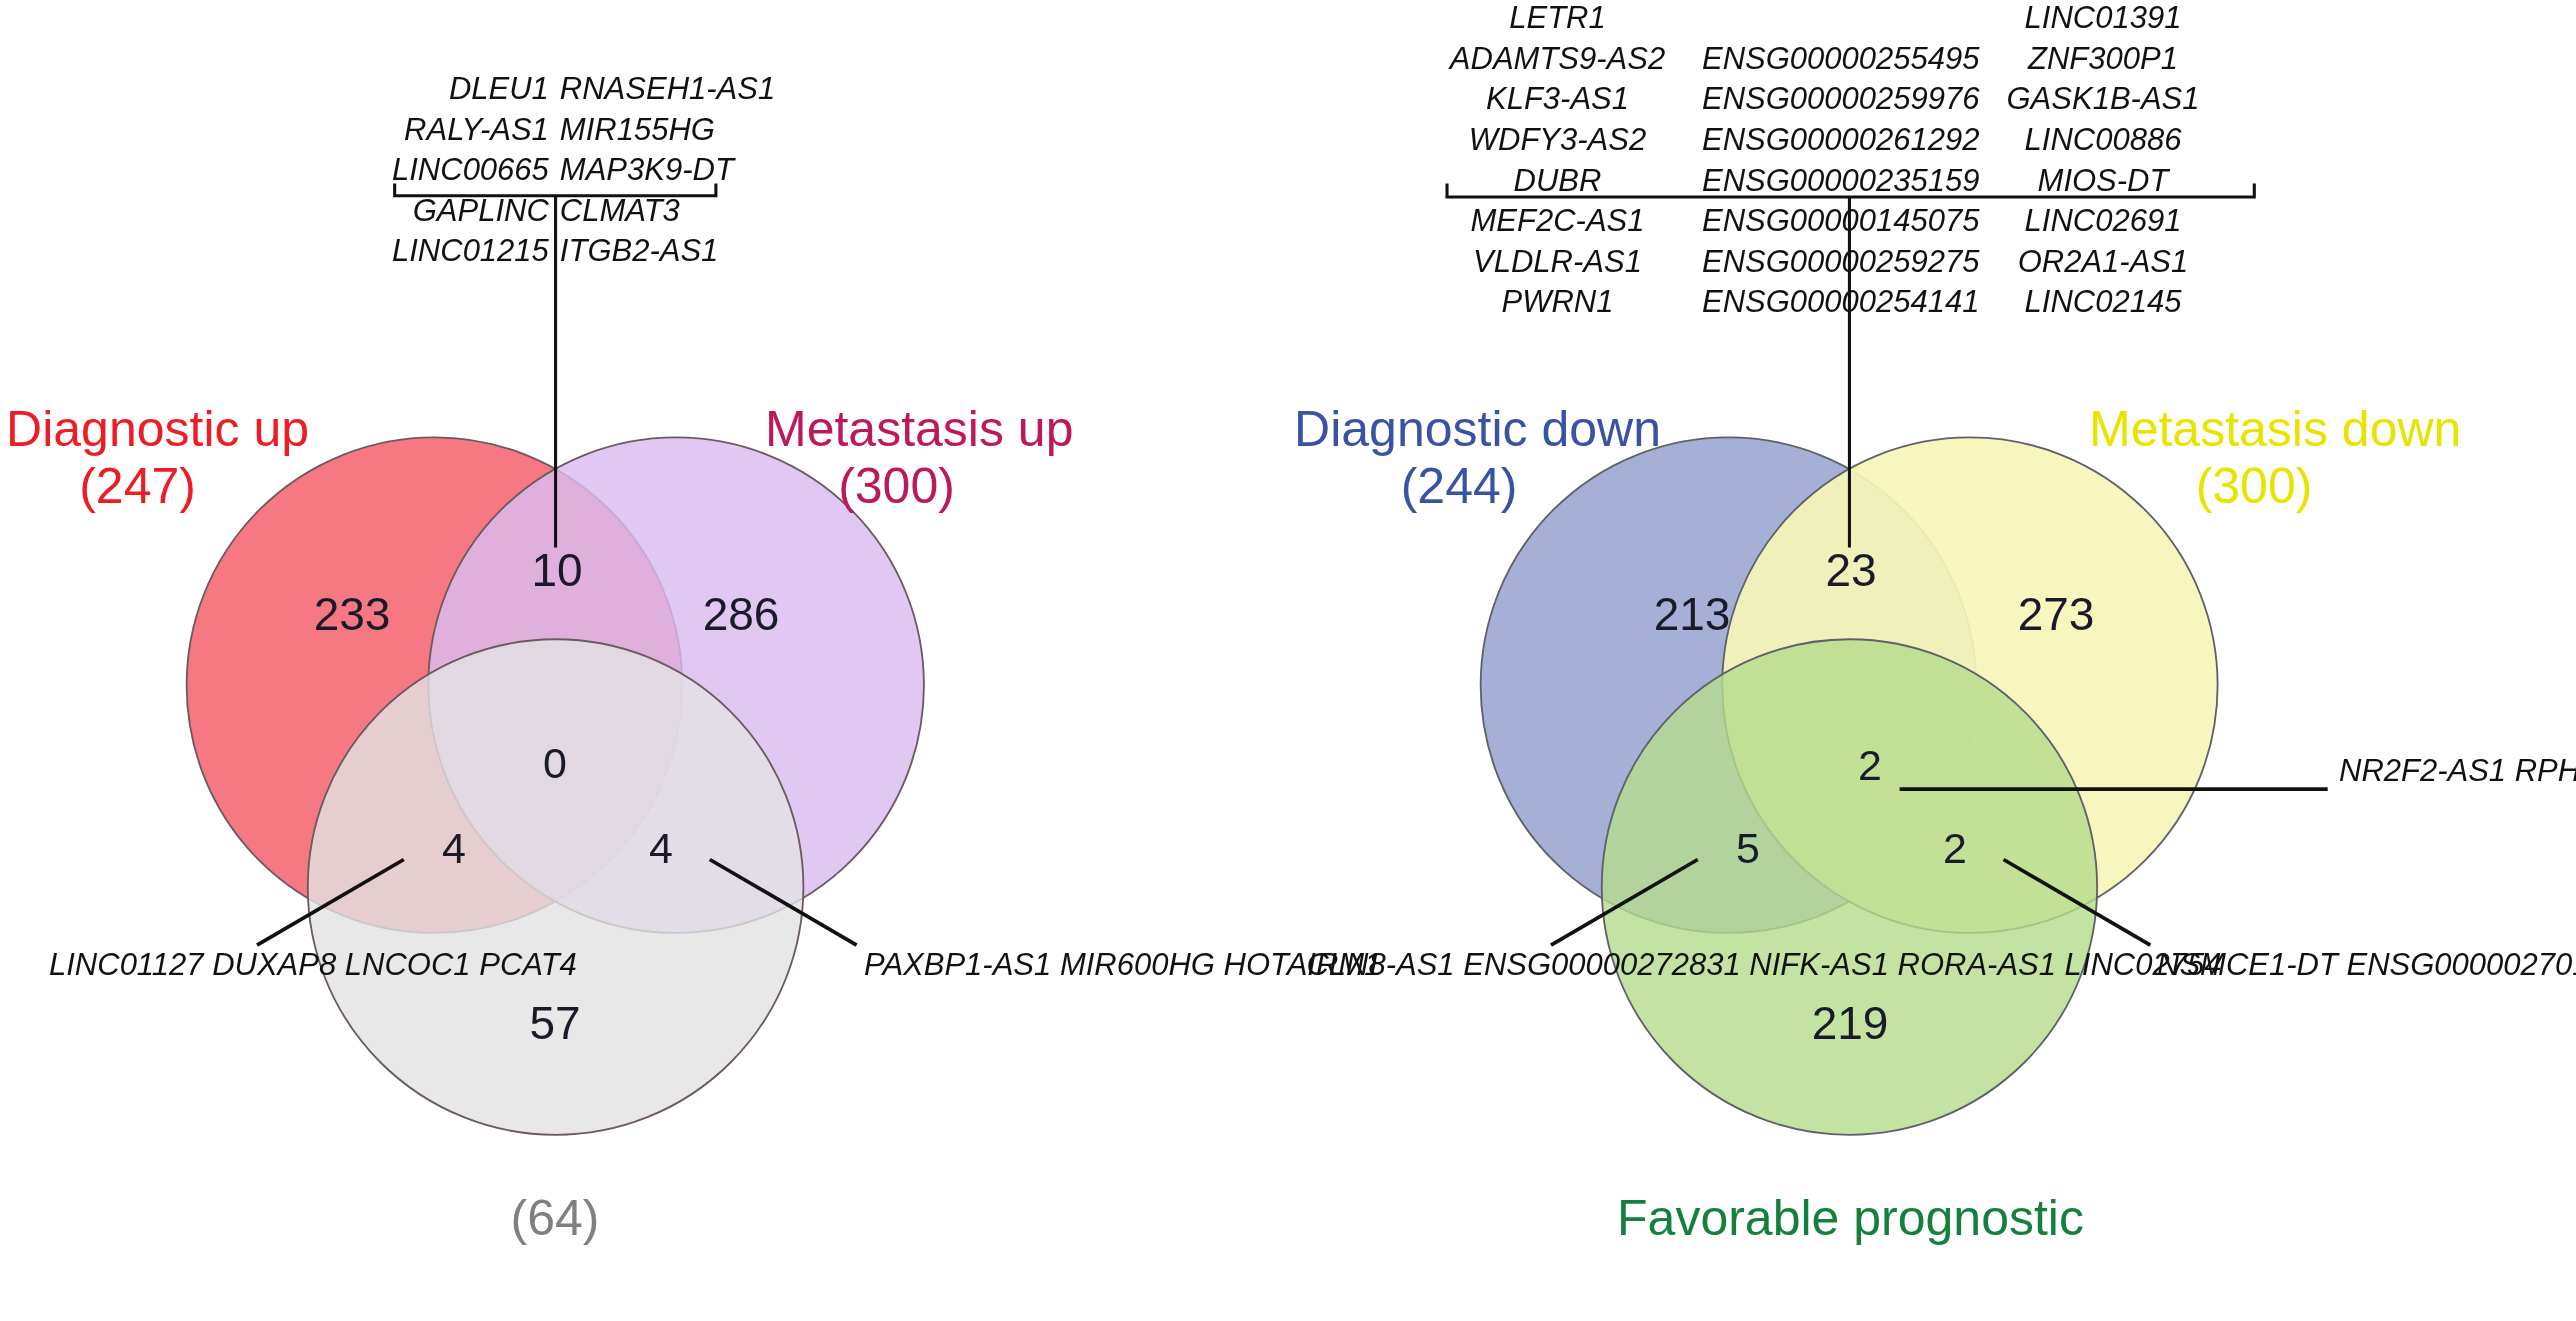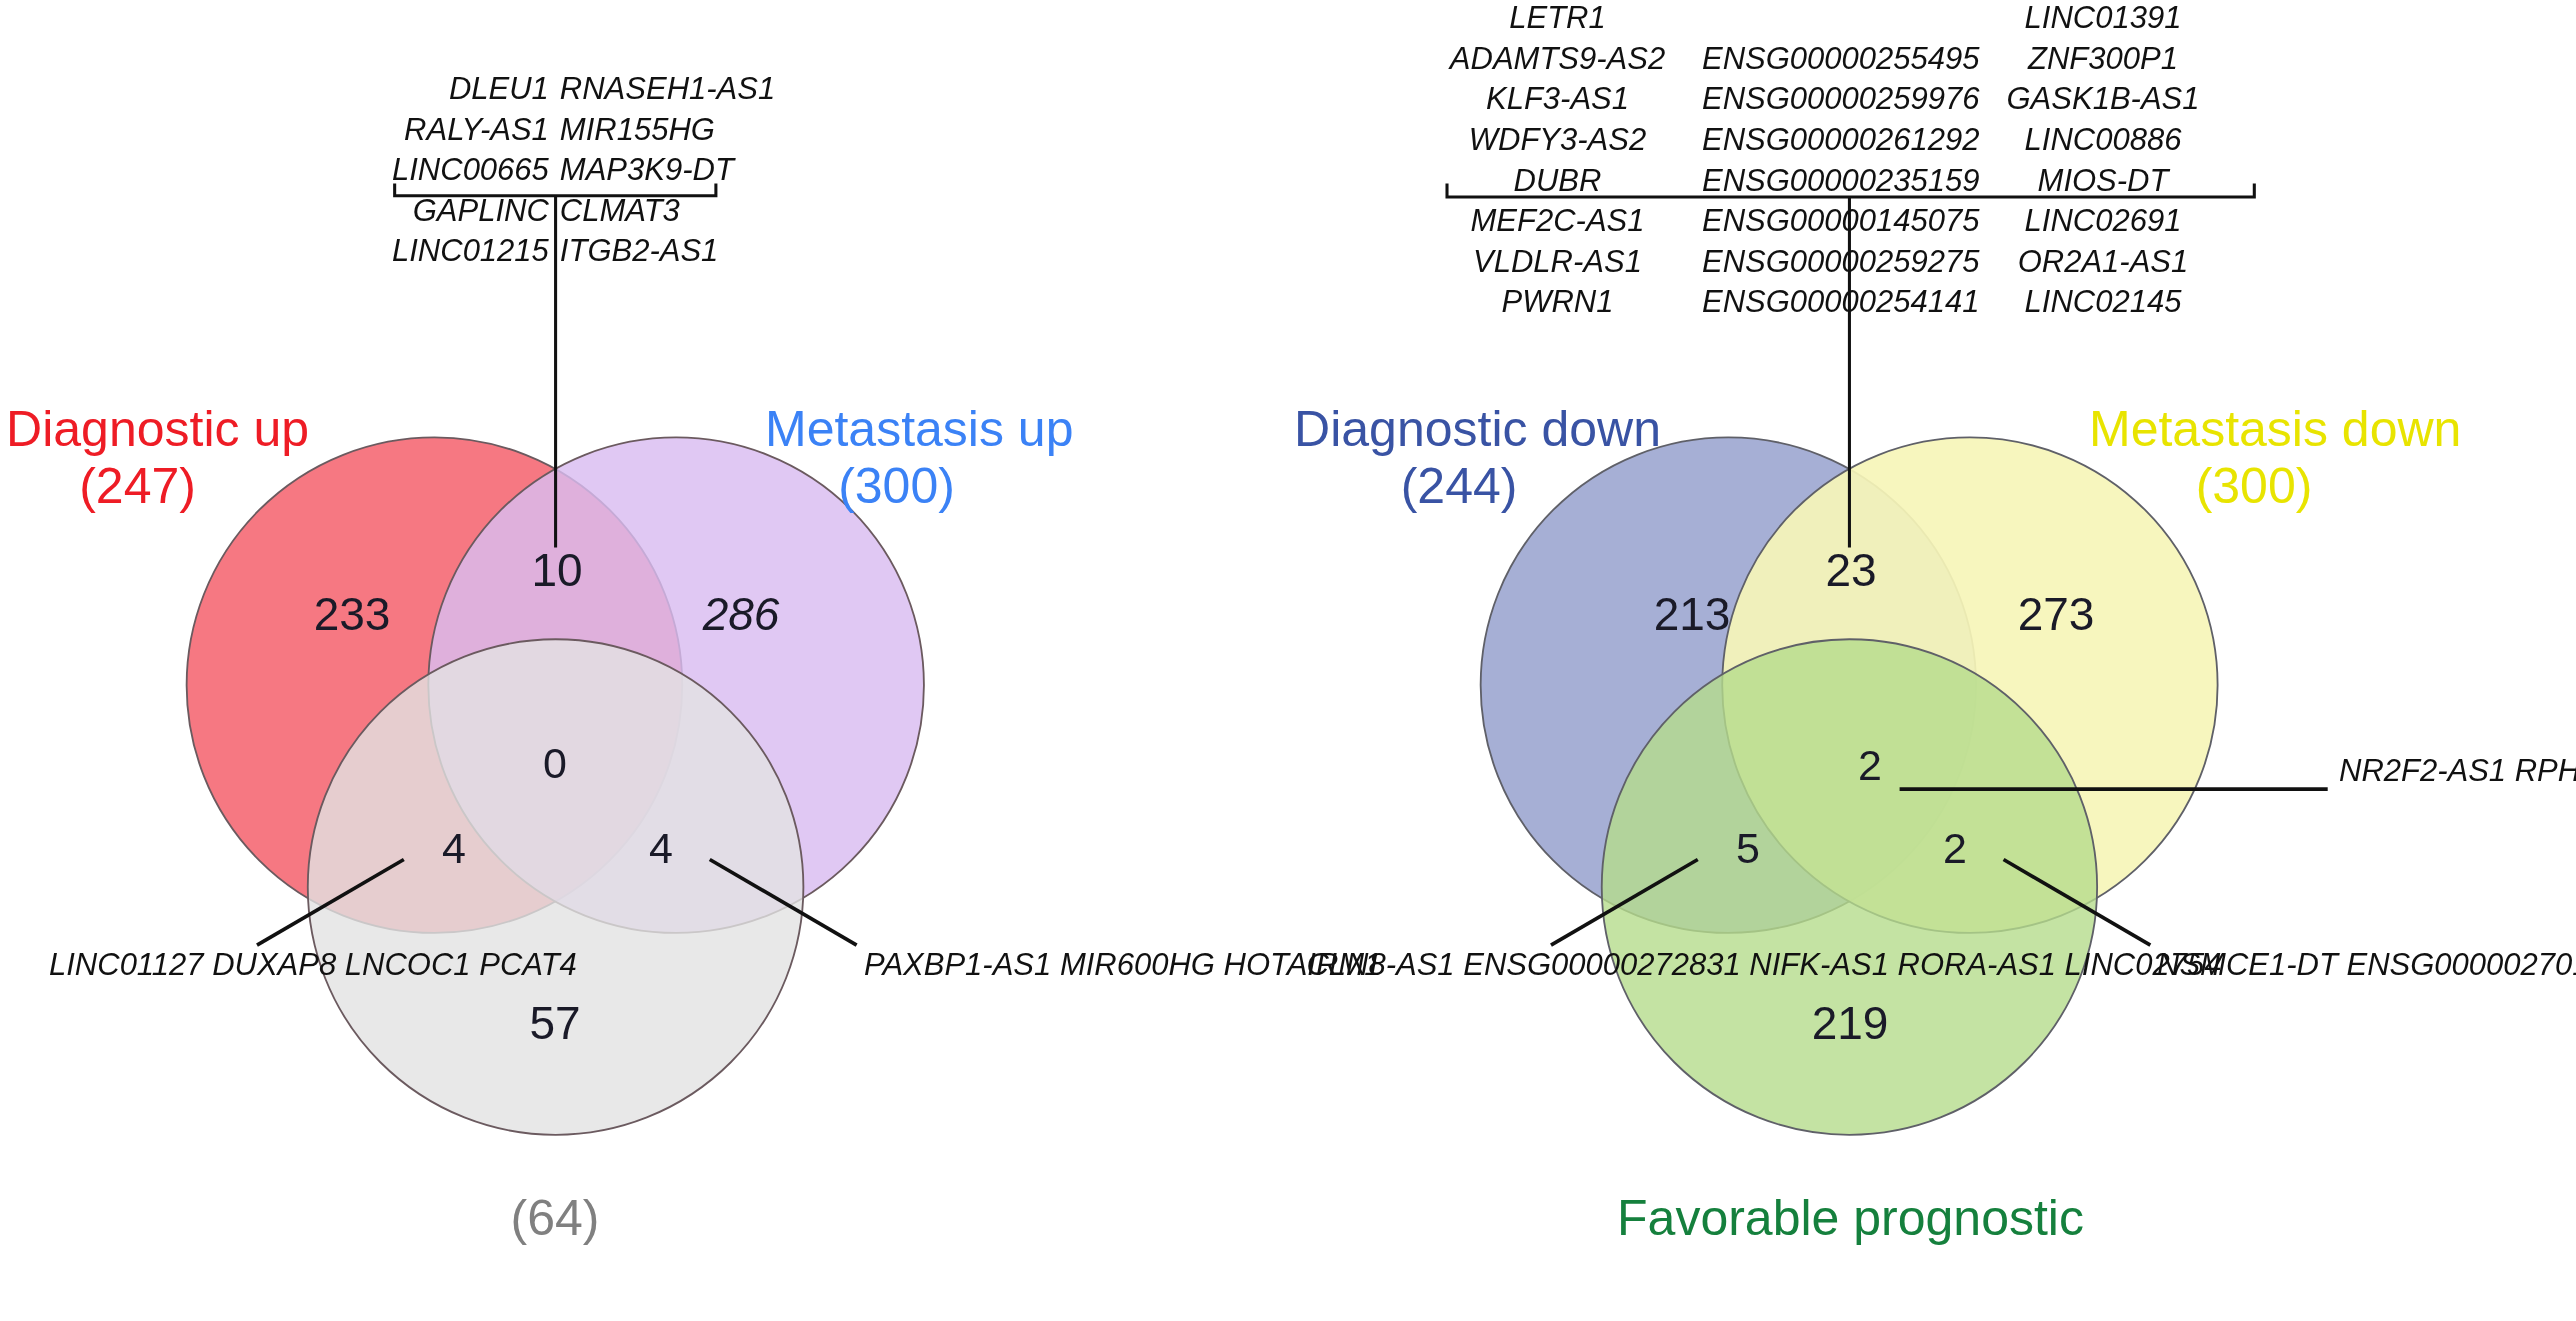--- a/index.html
+++ b/index.html
@@ -89,32 +89,32 @@
     <line x1="420" y1="1545" x2="660" y2="1405" stroke="#111111" stroke-width="6"></line>
 
     <line x1="1400" y1="1545" x2="1160" y2="1405" stroke="#111111" stroke-width="6"></line>
   </svg>
 
   <div class="set-title" style="left:6.1px; top:401px; width:263px; color:#ee1c25;">
     <span>Diagnostic up</span>
     <span class="count">(247)</span>
   </div>
 
-  <div class="set-title" style="left:765px; top:401px; width:263px; color:#3b82f6;">
+  <div class="set-title" style="left:765px; top:401px; width:263px; color:#be185d;">
     <span>Metastasis up</span>
     <span class="count">(300)</span>
   </div>
 
   <div class="set-title" style="left:295px; top:1190px; width:520px; color:#808080;">
     <span class="count">(64)</span>
   </div>
 
   <div class="region-count" style="left:352px; top:614px;">233</div>
   <div class="region-count" style="left:557px; top:570px;">10</div>
-  <div class="region-count" style="left:741px; top:614px;font-style:italic;">286</div>
+  <div class="region-count" style="left:741px; top:614px;">286</div>
   <div class="region-count small" style="left:555px; top:763px;">0</div>
   <div class="region-count small" style="left:454px; top:848px;">4</div>
   <div class="region-count small" style="left:661px; top:848px;">4</div>
   <div class="region-count" style="left:555px; top:1023px;">57</div>
 
   <div class="gene-block" style="left:392px; top:69px;">
     <div class="gene-cols">
       <div class="gene-col col-rt">
         <span class="g">DLEU1</span>
         <span class="g">RALY-AS1</span>

